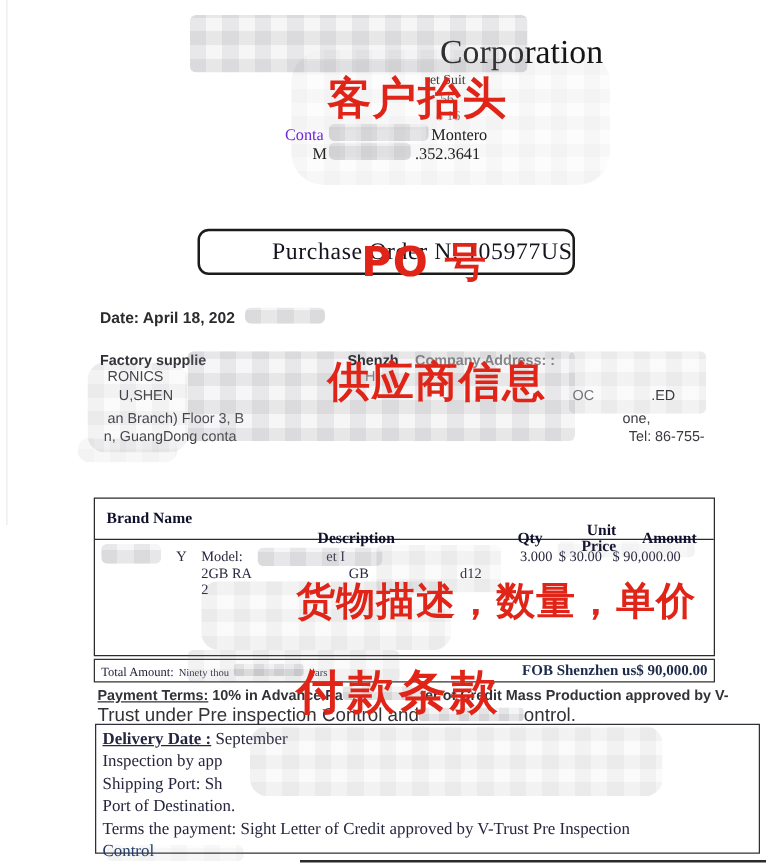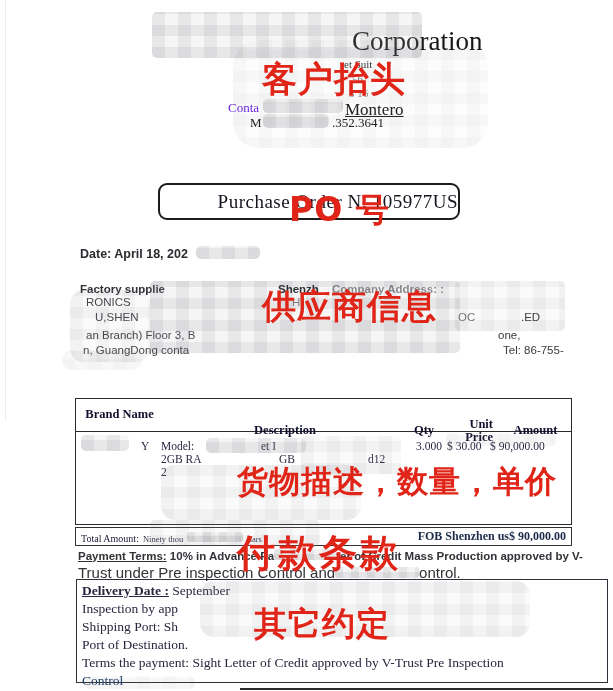--- a/index.html
+++ b/index.html
@@ -49,21 +49,21 @@
   <div class="pix" style="left:152px;top:12px;width:270px;height:46px;"></div>
   <div class="pix xl u" style="left:233px;top:40px;width:255px;height:108px;border-radius:26px;"></div>
 
   <div class="abs" style="left:352px;top:26px;font-size:27px;color:#161616;">Corporation</div>
   <div class="abs" style="left:344px;top:58px;font-size:11px;color:#3c3c3c;">et Suit</div>
   <div class="abs" style="left:352px;top:73px;font-size:11px;color:#3c3c3c;opacity:.75;">56</div>
   <div class="abs" style="left:349px;top:87px;font-size:11px;color:#3c3c3c;opacity:.6;">3 16</div>
 
   <div class="abs" style="left:228px;top:100px;font-size:13px;color:#6d28d9;">Conta</div>
   <div class="pix" style="left:263px;top:99px;width:80px;height:14px;"></div>
-  <div class="abs" style="left:345px;top:100px;font-size:17px;color:#222;text-decoration:underline;">Montero</div>
+  <div class="abs" style="left:345px;top:100px;font-size:13px;color:#222;">Montero</div>
 
   <div class="abs" style="left:250px;top:115px;font-size:13px;color:#222;">M</div>
   <div class="pix" style="left:263px;top:114px;width:66px;height:14px;"></div>
   <div class="abs" style="left:332px;top:115px;font-size:13px;color:#222;">.352.3641</div>
 
   <div class="anno" style="left:262px;top:62px;font-size:35px;">客户抬头</div>
 
   <div id="po-box">
     <span style="font-size:19px;color:#15151f;letter-spacing:.5px;">Purchase Order N: 105977US</span>
   </div>
@@ -152,17 +152,16 @@
 
   <div class="abs" style="left:82px;top:583px;font-size:13.5px;color:#26263e;">
     <span class="b u">Delivery Date :</span><span> September</span>
   </div>
   <div class="abs" style="left:82px;top:601px;font-size:13.5px;color:#26263e;">Inspection by app</div>
   <div class="abs" style="left:82px;top:619px;font-size:13.5px;color:#26263e;">Shipping Port: Sh</div>
   <div class="abs" style="left:82px;top:637px;font-size:13.5px;color:#26263e;">Port of Destination.</div>
   <div class="abs" style="left:82px;top:655px;font-size:13.5px;color:#26263e;">Terms the payment: Sight Letter of Credit approved by V-Trust Pre Inspection</div>
   <div class="abs" style="left:82px;top:673px;font-size:13.5px;color:#1f3a63;">Control</div>
 
-  <div class="anno" style="left:254px;top:607px;font-size:33px;">其它约定</div>
 
   <div class="line" style="left:240px;top:688px;width:373px;height:2px;"></div>
 
 </div>
 
 </body></html>

